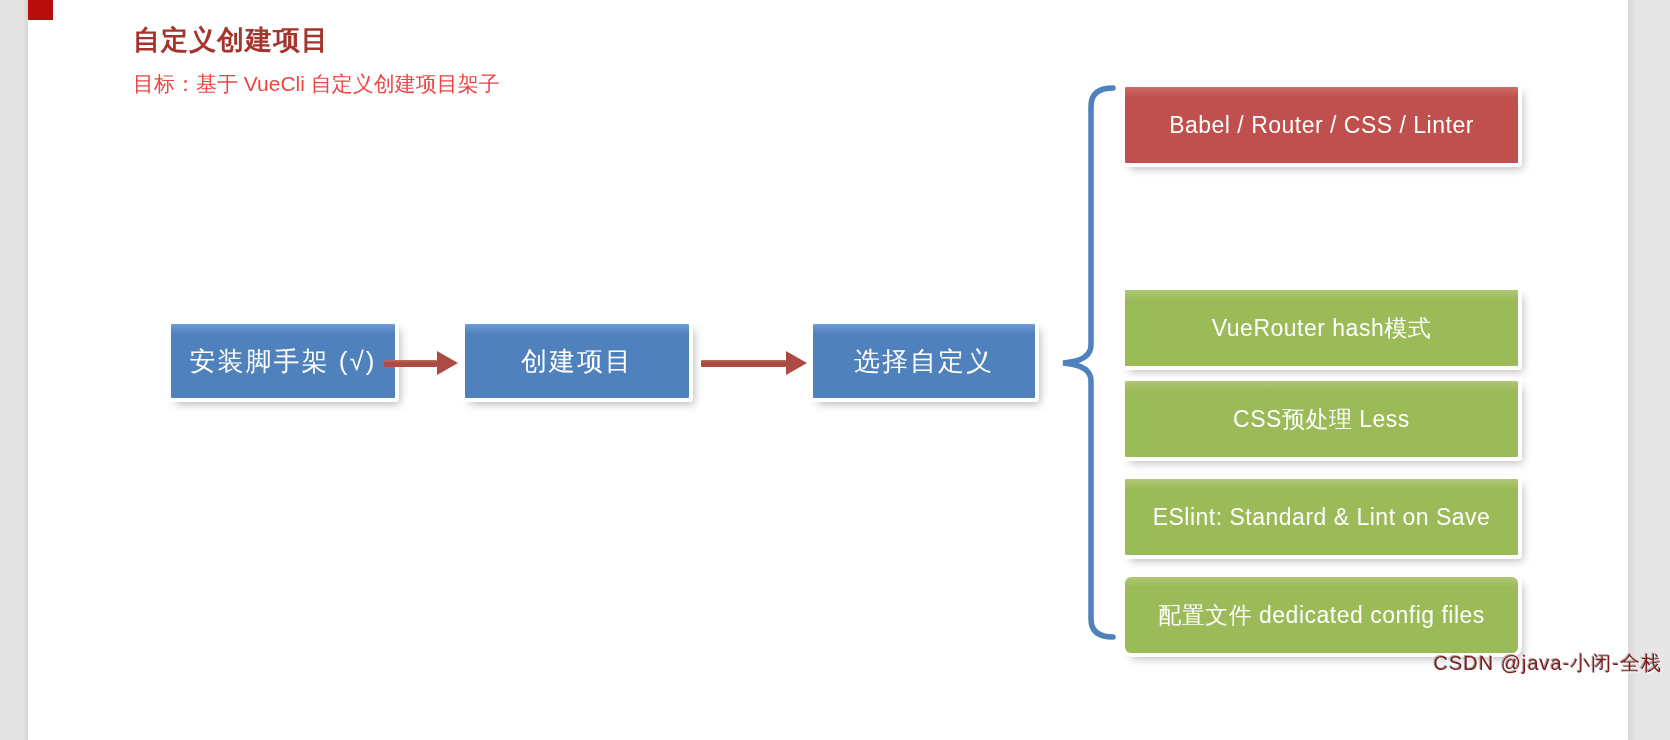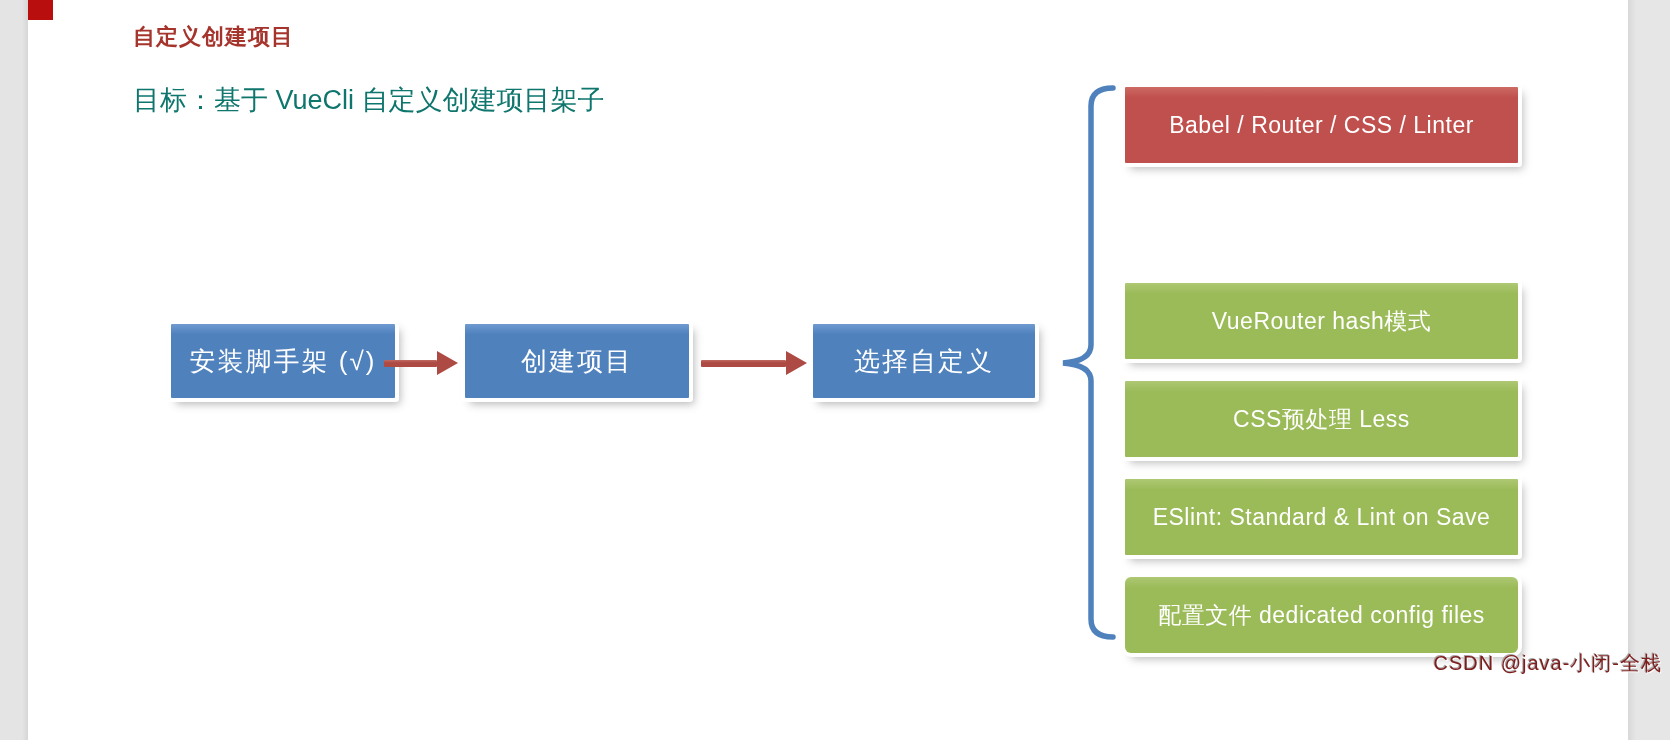--- a/index.html
+++ b/index.html
@@ -23,26 +23,26 @@
     background: linear-gradient(270deg, #e6e6e6 0%, #e6e6e6 80%, #d8d8d8 100%);
   }
 
   .accent-square {
     position: absolute; left: 28px; top: 0; width: 25px; height: 20px;
     background: #b80e0e;
   }
 
   .page-title {
     position: absolute; left: 133px; top: 22px;
-    font-size: 22px; font-weight: bold; color: #a5342c;
+    font-size: 27px; font-weight: bold; color: #a5342c;
     letter-spacing: 1px;
   }
   .page-subtitle {
-    position: absolute; left: 133px; top: 82px;
-    font-size: 27px; color: #0f766e;
+    position: absolute; left: 133px; top: 70px;
+    font-size: 21px; color: #ef4444;
   }
 
   .flow-box {
     position: absolute;
     height: 74px; top: 324px;
     background: linear-gradient(180deg, #6f9bd1 0%, #4f81bd 14%);
     box-shadow: 0 0 0 4px #ffffff, 5px 6px 9px rgba(90,90,90,0.45);
     color: #ffffff; font-size: 26px;
     display: flex; align-items: center; justify-content: center;
     letter-spacing: 2px;
@@ -82,21 +82,21 @@
     display: flex; align-items: center; justify-content: center;
     box-shadow: 0 0 0 4px #ffffff, 5px 6px 9px rgba(90,90,90,0.40);
     letter-spacing: 0.5px;
     border-radius: 1px;
     text-align: center;
   }
   .option-green { background: linear-gradient(180deg, #aec873 0%, #9bbb59 14%); }
   .option-red   { background: linear-gradient(180deg, #cd6a64 0%, #c0504d 14%); }
   .opt-0 { top: 87px; }
   .opt-1 { top: 185px; }
-  .opt-2 { top: 283px; }
+  .opt-2 { top: 290px; }
   .opt-3 { top: 381px; }
   .opt-4 { top: 479px; }
   .opt-5 { top: 577px; border-radius: 6px; }
 
   .watermark {
     position: absolute; right: 8px; top: 650px;
     font-size: 20px; color: #7f1d1d;
     letter-spacing: 1px;
     text-shadow: -1px -1px 0 #a9a9a9, 1px 1px 0 #ffffff;
     z-index: 5;

